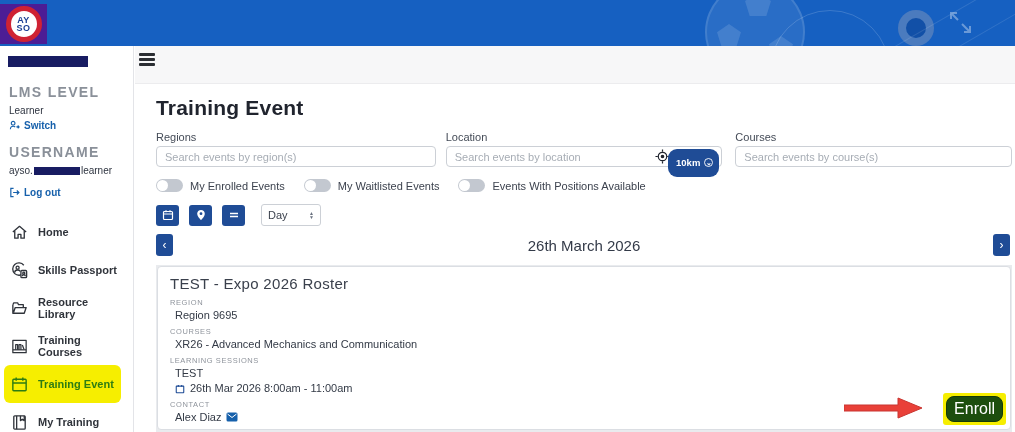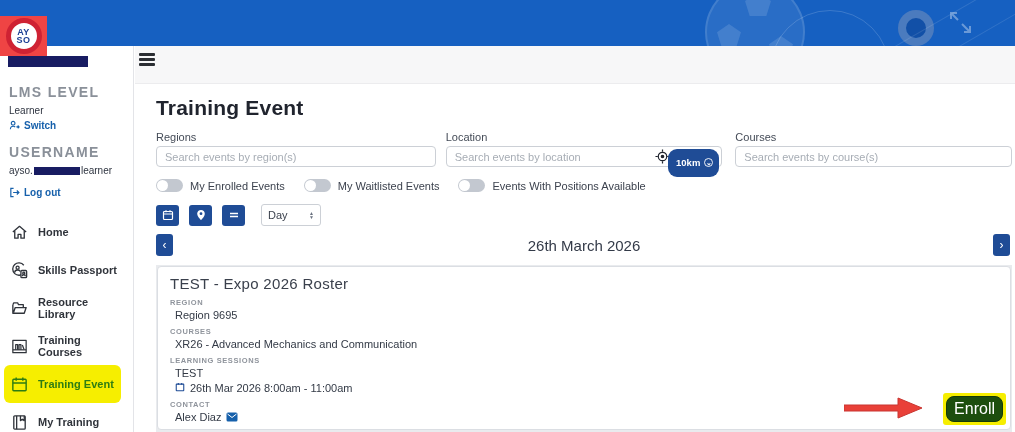--- a/index.html
+++ b/index.html
@@ -8,22 +8,22 @@
     font-family: "Liberation Sans", sans-serif;
     position: relative; overflow: hidden; background:#fff;
   }
 
   
   .header {
     position:absolute; top:0; left:0; width:1015px; height:46px;
     background:#1660c1; overflow:hidden;
   }
   .logo-box {
-    position:absolute; top:16px; left:0; width:47px; height:40px;
-    background:#ef4444; display:flex; align-items:center; justify-content:center; z-index:3;
+    position:absolute; top:4px; left:0; width:47px; height:40px;
+    background:#4c1d95; display:flex; align-items:center; justify-content:center; z-index:3;
   }
   .logo-badge {
     width:36px; height:36px; border-radius:50%;
     background:#fff; border:5px solid #cf2233;
     display:flex; flex-direction:column; align-items:center; justify-content:center;
     color:#1b3f94; font-weight:bold; font-size:9px; line-height:8px; letter-spacing:0.5px;
   }
   .decor { position:absolute; opacity:0.8; }
   .ball { left:705px; top:-18px; width:100px; height:100px; border-radius:50%;
     background:rgba(255,255,255,0.10); border:2px solid rgba(255,255,255,0.15); }
@@ -114,23 +114,23 @@
   }
   .nav-arrow.prev { left:0; } .nav-arrow.next { right:2px; }
   .datenav .date-title { text-align:center; font-size:15px; color:#333a48; padding-top:3px; }
 
   .dayview { flex:1; margin-top:7px; background:#e9ebee; padding:1px 1px 0 1px; }
   .event-card {
     position:relative; background:#fff; border:1px solid #dbdee3; border-radius:4px;
     height:164px; padding:8px 12px;
   }
   .ev-title { font-size:15px; font-weight:500; color:#3a404c; letter-spacing:0.3px; }
-  .ev-label { font-size:7.5px; font-weight:bold; color:#8f949c; letter-spacing:0.6px; margin-top:6px; }
+  .ev-label { font-size:7.5px; font-weight:normal; color:#8f949c; letter-spacing:0.6px; margin-top:6px; }
   .ev-value { font-size:11px; color:#333a46; margin:2px 0 0 5px; }
-  .ev-line { display:flex; align-items:flex-start; gap:5px; font-size:11px; color:#333a46; margin:3px 0 0 5px; }
+  .ev-line { display:flex; align-items:flex-end; gap:5px; font-size:11px; color:#333a46; margin:3px 0 0 5px; }
   .contact-line { display:flex; align-items:center; gap:5px; font-size:11px; color:#333a46; margin:2px 0 0 5px; }
 
   .enroll-highlight {
     position:absolute; right:4px; bottom:4px; background:#f6ee00; padding:3px; border-radius:3px;
   }
   .enroll-btn {
     background:#1d4e0e; color:#fff; border:1px solid #143a08; border-radius:8px;
     font-size:16px; padding:3px 7px; cursor:pointer; font-family:"Liberation Sans",sans-serif;
   }
   .arrow-annot { position:absolute; right:86px; bottom:8px; }

